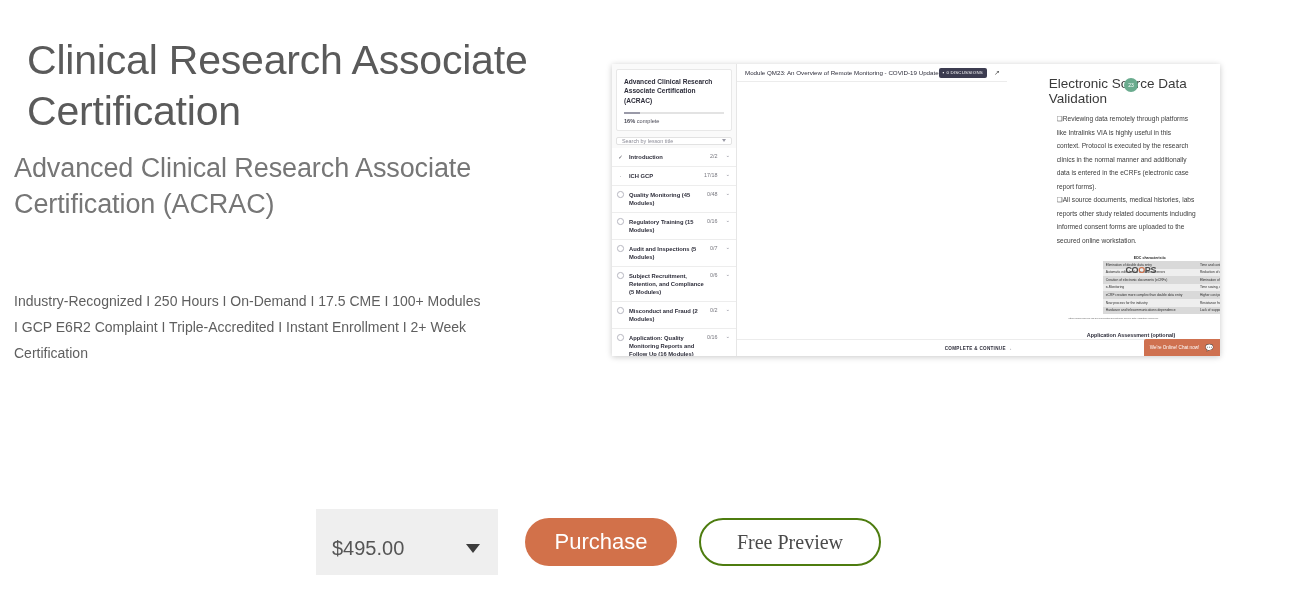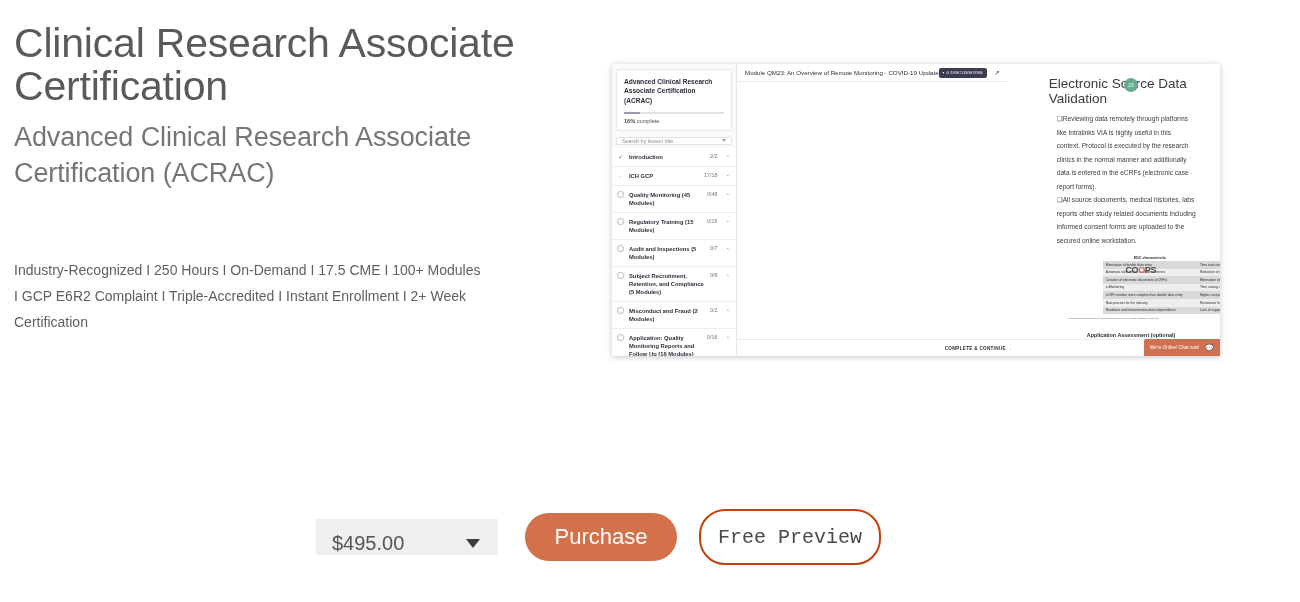--- a/index.html
+++ b/index.html
@@ -7,56 +7,56 @@
     width: 1300px; height: 602px;
     background: #ffffff;
     font-family: "Liberation Sans", sans-serif;
     overflow: hidden;
   }
   .page { position: relative; width: 1300px; height: 602px; background: #fff; }
 
   
   .left-col { position: absolute; left: 14px; top: 22px; width: 560px; }
   .course-title {
-    font-size: 41px; line-height: 43px; font-weight: 400;
-    color: #5a5a5a; letter-spacing: -0.2px; margin: 0;
+    font-size: 41px; line-height: 51px; font-weight: 400;
+    color: #5a5a5a; letter-spacing: -0.2px; margin: 13px;
   }
   .course-subtitle {
     font-size: 27px; line-height: 36px; font-weight: 400;
     color: #767676; margin: 11px 0 0 0; letter-spacing: -0.1px;
   }
   .course-highlights {
     margin: 66px 0 0 0; font-size: 14px; line-height: 26px;
     color: #5f5f5f; width: 470px;
   }
 
   
   .purchase-bar {
     position: absolute; left: 316px; top: 509px;
     display: flex; align-items: center; gap: 0;
   }
   .price-select {
-    width: 182px; height: 36px; background: #efefef;
+    width: 182px; height: 66px; background: #efefef;
     display: flex; align-items: center; justify-content: space-between;
     padding: 12px 18px 0 16px; box-sizing: border-box; cursor: pointer;
   }
   .price-value { font-size: 20px; color: #555; }
   .caret { width: 0; height: 0; border-left: 7px solid transparent;
            border-right: 7px solid transparent; border-top: 9px solid #3c3c3c; }
   .btn-purchase {
     margin-left: 27px; width: 152px; height: 48px; border-radius: 26px;
     background: #d2714a; color: #fff; font-size: 22px; border: none;
     cursor: pointer; font-family: Liberation Sans, sans-serif;
     display: flex; align-items: center; justify-content: center;
   }
   .btn-preview {
-    margin-left: 22px; width: 182px; height: 56px; border-radius: 26px;
+    margin-left: 22px; width: 182px; height: 48px; border-radius: 26px;
     background: #fff; color: #4a4a4a; font-size: 20px;
-    border: 2px solid #c2410c; cursor: pointer;
-    font-family: Liberation Mono, monospace;
+    border: 2px solid #4d7c0f; cursor: pointer;
+    font-family: Liberation Serif, serif;
     display: flex; align-items: center; justify-content: center;
   }
 
   
   .preview {
     position: absolute; left: 612px; top: 64px;
     width: 608px; height: 292px; background: #fff;
     box-shadow: 0 1px 6px rgba(0,0,0,0.22);
     display: flex; overflow: hidden;
   }

